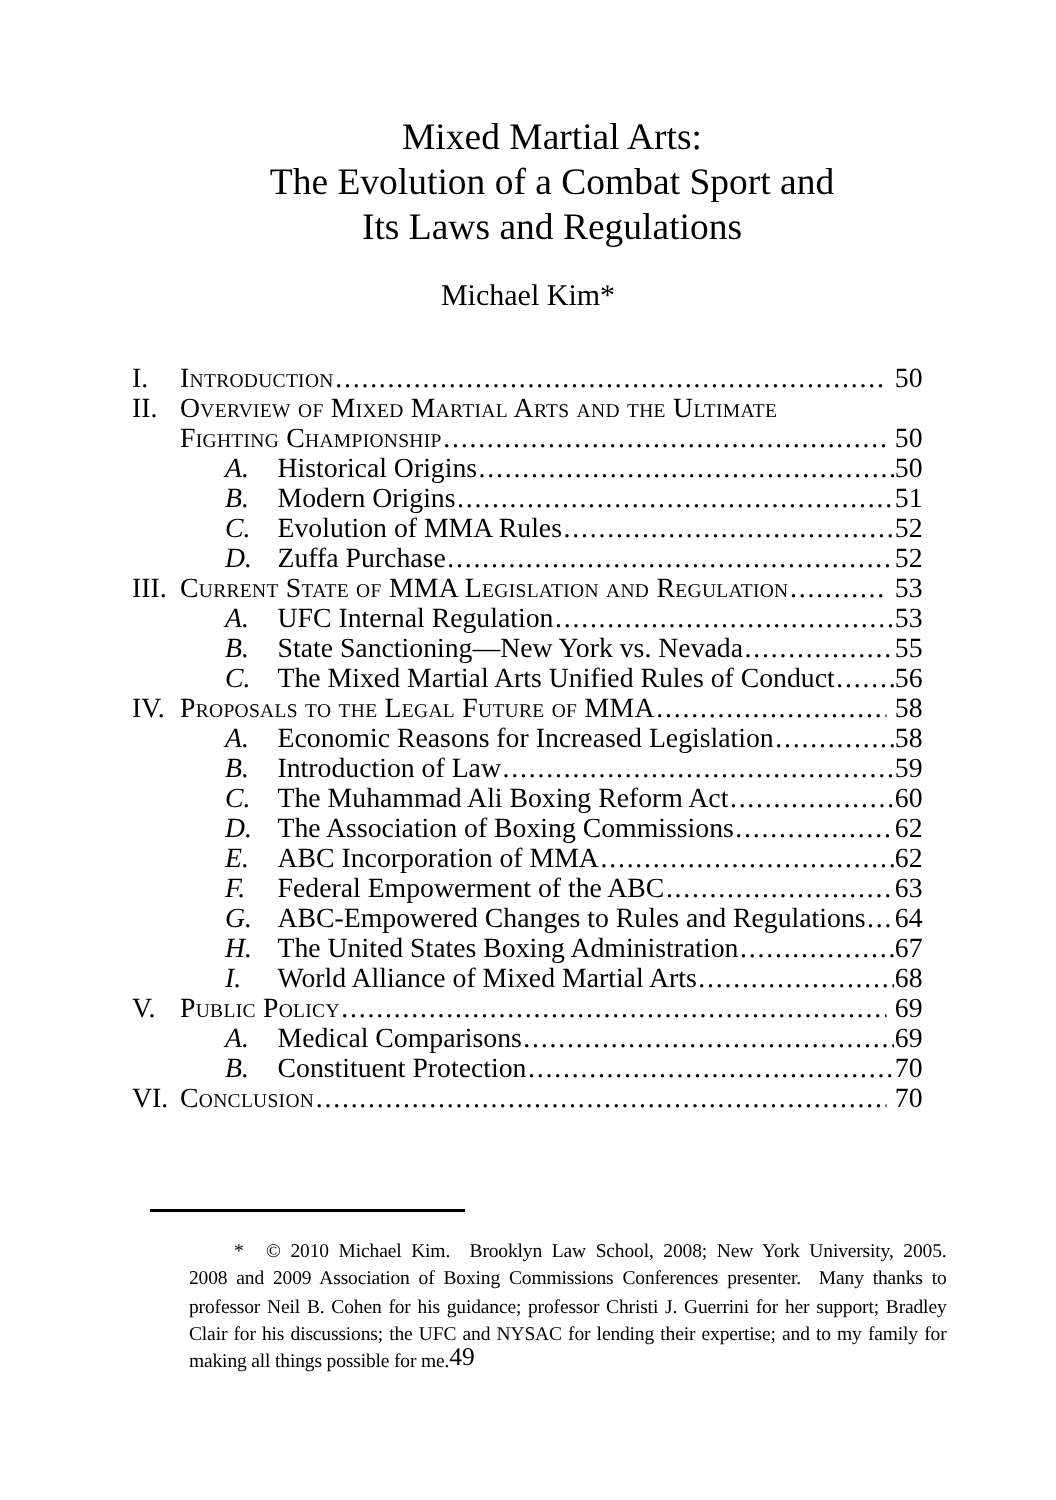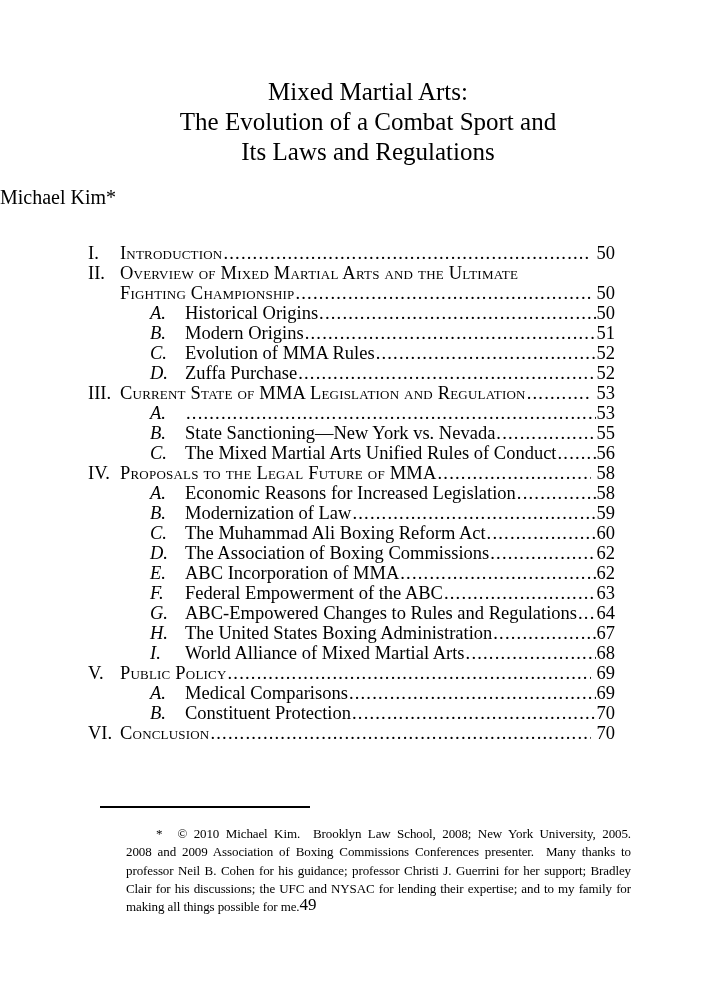--- a/index.html
+++ b/index.html
@@ -13,21 +13,21 @@
 
   
   .doc-title {
     position: absolute; top: 77px; left: 16px; width: 704px;
     text-align: center; font-size: 25px; line-height: 30px;
   }
 
   
   .author-line {
     position: absolute; top: 186px; left: 0; width: 704px;
-    font-size: 20px;
+    text-align: center; font-size: 20px;
   }
 
   
   .toc {
     position: absolute; top: 243px; left: 88px; width: 527px;
     font-size: 18.5px;
   }
   .toc-line { display: flex; align-items: baseline; line-height: 20px; }
   .toc-label { flex: 0 0 32px; }
   .toc-entry.level2 .toc-line { margin-left: 62px; }
@@ -134,20 +134,21 @@
       <div class="toc-line">
         <span class="toc-label">III.</span>
         <span class="toc-title">Current State of MMA Legislation and Regulation</span>
         <span class="toc-leader"></span>
         <span class="toc-page">53</span>
       </div>
     </div>
     <div class="toc-entry level2">
       <div class="toc-line">
         <span class="toc-label">A.</span>
+        <span class="toc-title">UFC Internal Regulation</span>
         <span class="toc-leader"></span>
         <span class="toc-page">53</span>
       </div>
     </div>
     <div class="toc-entry level2">
       <div class="toc-line">
         <span class="toc-label">B.</span>
         <span class="toc-title">State Sanctioning—New York vs. Nevada</span>
         <span class="toc-leader"></span>
         <span class="toc-page">55</span>
@@ -173,21 +174,21 @@
       <div class="toc-line">
         <span class="toc-label">A.</span>
         <span class="toc-title">Economic Reasons for Increased Legislation</span>
         <span class="toc-leader"></span>
         <span class="toc-page">58</span>
       </div>
     </div>
     <div class="toc-entry level2">
       <div class="toc-line">
         <span class="toc-label">B.</span>
-        <span class="toc-title">Modernization of Law</span>
+        <span class="toc-title">Introduction of Law</span>
         <span class="toc-leader"></span>
         <span class="toc-page">59</span>
       </div>
     </div>
     <div class="toc-entry level2">
       <div class="toc-line">
         <span class="toc-label">C.</span>
         <span class="toc-title">The Muhammad Ali Boxing Reform Act</span>
         <span class="toc-leader"></span>
         <span class="toc-page">60</span>

